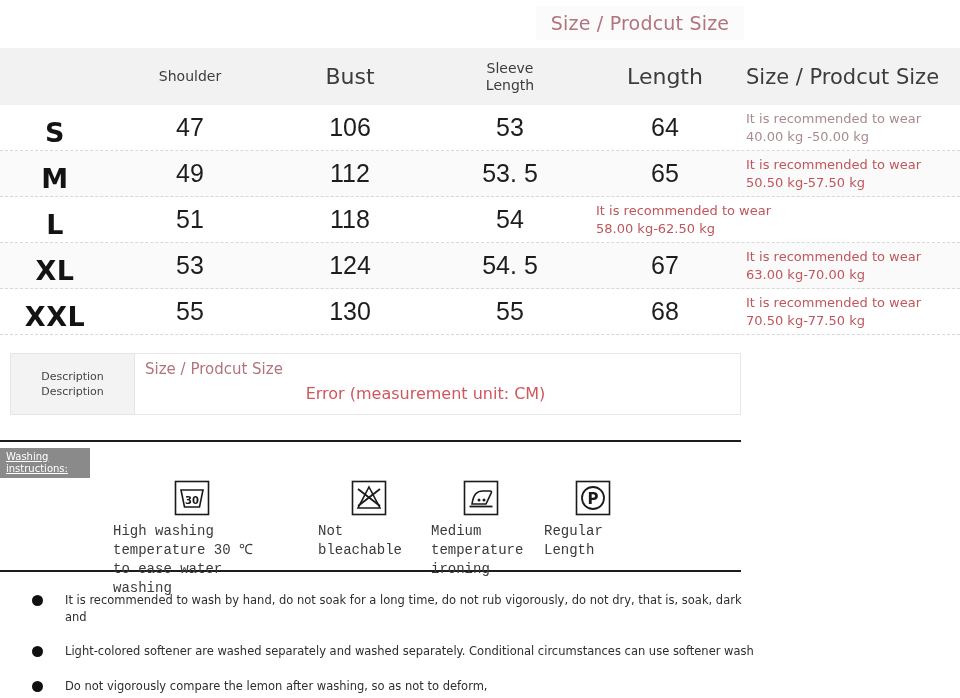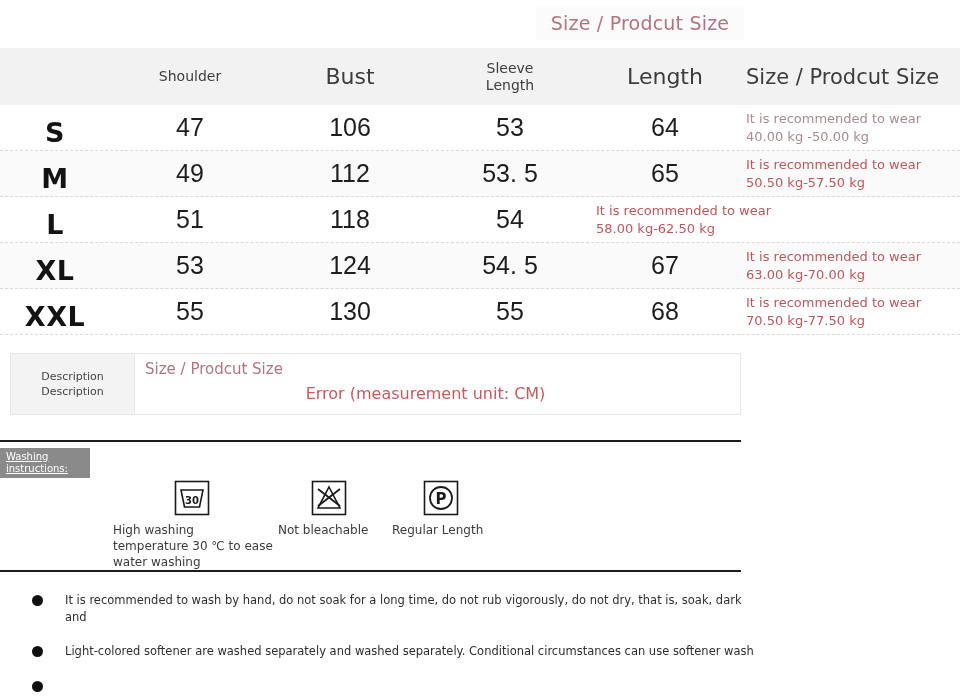--- a/index.html
+++ b/index.html
@@ -216,29 +216,30 @@
   }
   .care-item .glyph {
     width: 38px;
     height: 38px;
     display: flex;
     align-items: flex-end;
     justify-content: center;
   }
   .care-item .cap {
     margin-top: 6px;
-    font-size: 12px;
+    font-size: 14px;
     line-height: 1.35;
     color: #3a3a3a;
     text-align: center;
     width: 100%;
+    font-family: Liberation Mono, monospace;
   }
   .care-item.ci-0 { margin-left: 22px; width: 160px; }
   .care-item.ci-0 .cap { text-align: left; padding-left: 2px; }
-  .care-item.ci-1 { width: 110px; }
+  .care-item.ci-1 { width: 110px; margin-left: 40px; }
   .care-item.ci-1 .cap { text-align: left; padding-left: 8px; }
   .care-item.ci-2 { width: 112px; }
   .care-item.ci-2 .cap { margin-top: 16px; }
   .care-item.ci-3 { width: 110px; }
   .care-item.ci-3 .cap { text-align: left; padding-left: 10px; }
   .care-item.ci-4 { width: 110px; }
   .care-item.ci-4 .cap { text-align: left; padding-left: 12px; }
 
   
   .notes {
@@ -373,20 +374,32 @@
         <rect x="1.5" y="1.5" width="33" height="33" fill="none" stroke="#1a1a1a" stroke-width="1.6"></rect>
         <path d="M18 7 L29 28 H7 Z" fill="none" stroke="#1a1a1a" stroke-width="1.6"></path>
         <line x1="7" y1="9" x2="29" y2="26" stroke="#1a1a1a" stroke-width="1.8"></line>
         <line x1="29" y1="9" x2="7" y2="26" stroke="#1a1a1a" stroke-width="1.8"></line>
       </svg>
     </div>
     <div class="cap">Not bleachable</div>
   </div>
 
 
+  <div class="care-item ci-3">
+    <div class="glyph">
+      <svg width="36" height="36" viewBox="0 0 36 36">
+        <rect x="1.5" y="1.5" width="33" height="33" fill="none" stroke="#1a1a1a" stroke-width="1.6"></rect>
+        <path d="M9 24 C10.5 14 14 11 20 11 L27 11 C28.5 11 29 12 28 13.5 L23 24 Z" fill="none" stroke="#1a1a1a" stroke-width="1.6"></path>
+        <line x1="6.5" y1="26.5" x2="29.5" y2="26.5" stroke="#1a1a1a" stroke-width="1.8"></line>
+        <circle cx="16" cy="20" r="1.5" fill="#1a1a1a"></circle>
+        <circle cx="21" cy="20" r="1.5" fill="#1a1a1a"></circle>
+      </svg>
+    </div>
+    <div class="cap">Medium temperature ironing</div>
+  </div>
 
   <div class="care-item ci-4">
     <div class="glyph">
       <svg width="36" height="36" viewBox="0 0 36 36">
         <rect x="1.5" y="1.5" width="33" height="33" fill="none" stroke="#1a1a1a" stroke-width="1.6"></rect>
         <circle cx="18" cy="18" r="11" fill="none" stroke="#1a1a1a" stroke-width="1.8"></circle>
         <text x="18" y="24" font-family="DejaVu Sans, sans-serif" font-size="15" font-weight="700" fill="#1a1a1a" text-anchor="middle">P</text>
       </svg>
     </div>
     <div class="cap">Regular Length</div>
@@ -398,14 +411,15 @@
   <div class="note">
     <div class="dot"></div>
     <div class="txt">It is recommended to wash by hand, do not soak for a long time, do not rub vigorously, do not dry, that is, soak, dark and</div>
   </div>
   <div class="note">
     <div class="dot"></div>
     <div class="txt">Light-colored softener are washed separately and washed separately. Conditional circumstances can use softener wash</div>
   </div>
   <div class="note">
     <div class="dot"></div>
+    <div class="txt">Do not vigorously compare the lemon after washing, so as not to deform,</div>
   </div>
 </div>
 
 </body></html>

